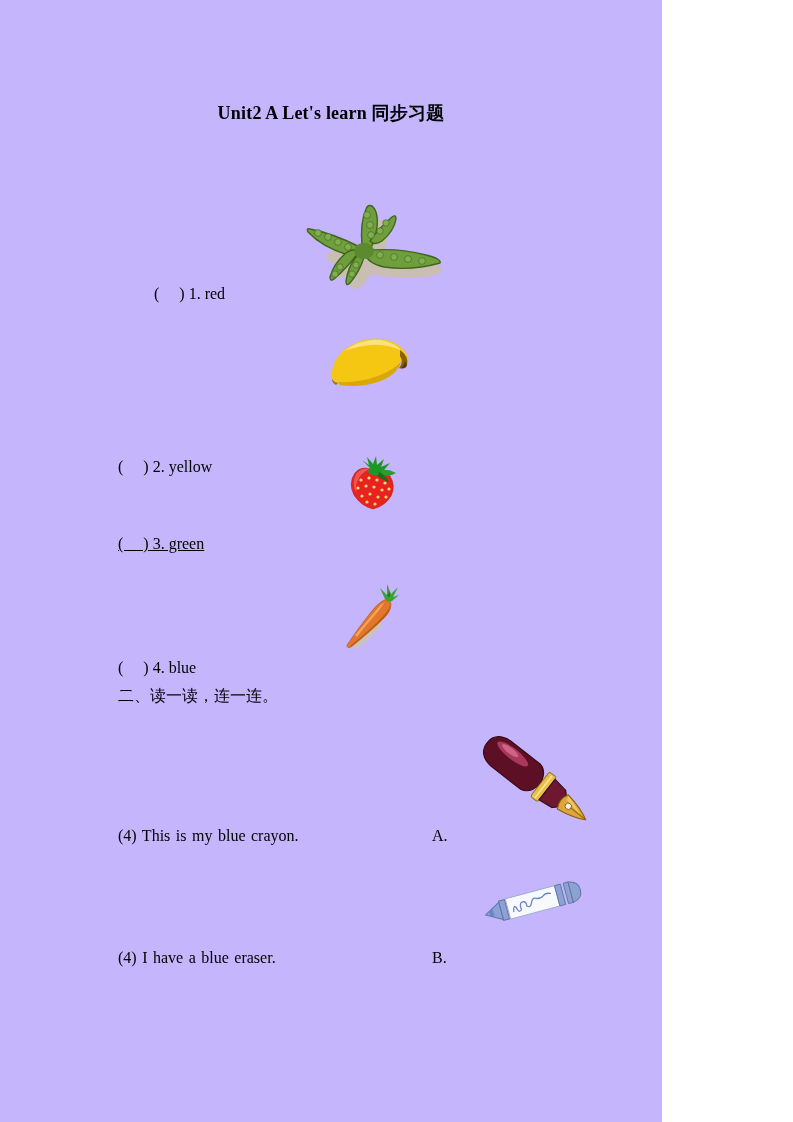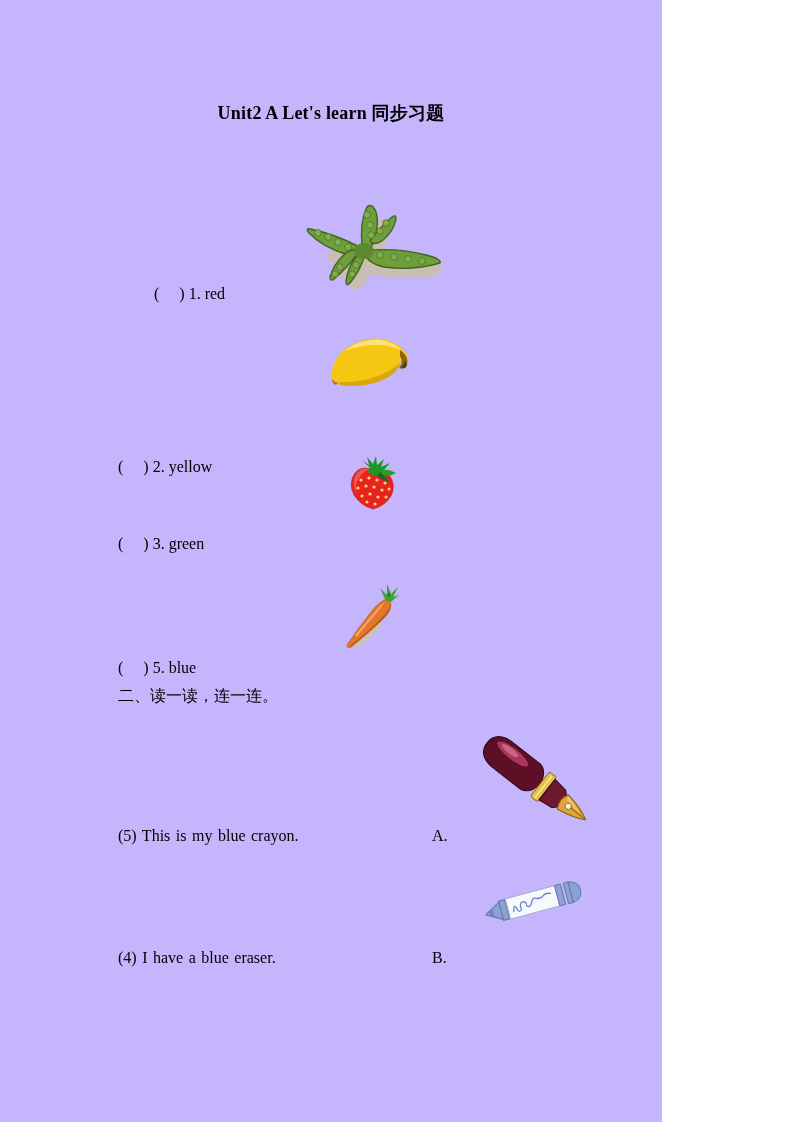--- a/index.html
+++ b/index.html
@@ -100,55 +100,55 @@
           <circle cx="24" cy="46" r="1.6"></circle>
           <circle cx="32" cy="48" r="1.6"></circle>
       </g>
       <g fill="#1e9727">
         <path d="M27,12 L19,4 L26,9 L24,1 L30,8 L33,0 L34,9 L41,3 L38,11 L47,7 L41,14 L48,15 L41,18 Q33,21 27,18 Q23,15 27,12 Z"></path>
         <path d="M38,14 Q46,13 53,17 Q47,21 40,19 Z" fill="#23a02c"></path>
         <path d="M36,16 Q43,20 46,26 Q39,24 35,20 Z" fill="#157019"></path>
       </g>
     </svg>
   </div>
-  <div class="abs qlabel" style="left:118px; top:535px;">(     ) 3. green</div>
+  <div class="abs qlabel" style="left:118px; top:535px;text-decoration:underline;">(     ) 3. green</div>
 
   <div class="abs fig" style="left:343px; top:583px;">
     <svg width="56" height="68" viewBox="0 0 56 68" xmlns="http://www.w3.org/2000/svg">
       <path d="M10,64 Q24,52 36,38 L39,42 Q26,56 14,66 Z" fill="#ccc3b7"></path>
       <path d="M4,62 Q16,44 28,29 Q35,20 41,17 Q47,16 48,21 Q48,28 41,35 Q28,48 8,64 Q4,66 4,62 Z" fill="#e2762a" stroke="#b05310" stroke-width="0.6"></path>
       <path d="M8,62 Q26,48 40,33 Q46,27 47,22 Q48,28 41,35 Q28,48 8,64 Z" fill="#c25c12"></path>
       <path d="M12,52 Q24,38 34,26 Q38,21 42,19 Q38,25 33,31 Q22,43 14,54 Z" fill="#f2a35f"></path>
       <g fill="#3da133">
         <path d="M42,16 L37,5 L44,12 L44,1 L48,11 L55,4 L50,14 L56,12 L49,18 Q45,20 42,16 Z"></path>
         <path d="M44,13 L47,8 L47,14 Z" fill="#1e7a1e"></path>
       </g>
     </svg>
   </div>
-  <div class="abs qlabel" style="left:118px; top:659px;">(     ) 5. blue</div>
+  <div class="abs qlabel" style="left:118px; top:659px;">(     ) 4. blue</div>
 
   <div class="abs sec-head" style="left:118px; top:686px;text-align:right;">二、读一读，连一连。</div>
 
   <div class="abs fig" style="left:477px; top:731px;">
     <svg width="118" height="100" viewBox="0 0 118 100" xmlns="http://www.w3.org/2000/svg">
       <g transform="rotate(38 59 50)">
         <path d="M-3,50 Q-3,36 14,34 L52,34 Q62,36 64,50 Q62,64 52,66 L14,66 Q-3,64 -3,50 Z" fill="#5d0f26" stroke="#380a18" stroke-width="1.2"></path>
         <ellipse cx="24" cy="43" rx="19" ry="5.5" fill="#a8395c"></ellipse>
         <ellipse cx="20" cy="42" rx="10" ry="3" fill="#cd6485"></ellipse>
         <rect x="64" y="34.5" width="9" height="31" rx="2" fill="#e6c04a" stroke="#9a7315" stroke-width="1"></rect>
         <line x1="68.5" y1="36" x2="68.5" y2="64" stroke="#fbe49a" stroke-width="1.6"></line>
         <path d="M73,37 L88,39 Q94,44 94,50 Q94,56 88,61 L73,63 Z" fill="#6d1830" stroke="#380a18" stroke-width="1.2"></path>
         <path d="M93,41 Q112,44 122,50 Q112,56 93,59 Q88,50 93,41 Z" fill="#dfa639" stroke="#8a5f10" stroke-width="1.1"></path>
         <path d="M94,42 Q106,45 114,49 Q104,48 95,46 Z" fill="#f0c567"></path>
         <circle cx="100" cy="50" r="3.2" fill="#f5f0e6" stroke="#8a5f10" stroke-width="0.9"></circle>
         <line x1="103.2" y1="50" x2="121" y2="50" stroke="#8a5f10" stroke-width="1"></line>
       </g>
     </svg>
   </div>
-  <div class="abs sentence" style="left:118px; top:827px;">(5) This is my blue crayon.</div>
+  <div class="abs sentence" style="left:118px; top:827px;">(4) This is my blue crayon.</div>
   <div class="abs option" style="left:432px; top:827px;">A.</div>
 
   <div class="abs fig" style="left:482px; top:879px;">
     <svg width="104" height="48" viewBox="0 0 104 48" xmlns="http://www.w3.org/2000/svg">
       <g transform="rotate(-15 52 23)">
         <path d="M2,23 L18,14 L18,32 Z" fill="#8ca1d6" stroke="#64779f" stroke-width="1"></path>
         <path d="M10,19 L10,27 L6,25 L6,21 Z" fill="#6d84c2"></path>
         <rect x="18" y="13" width="6" height="20" fill="#8ca1d6" stroke="#64779f" stroke-width="1"></rect>
         <rect x="25" y="12.5" width="51" height="21" fill="#f7f9fd" stroke="#9dabce" stroke-width="0.9"></rect>
         <path d="M30,27 q2,-9 4,-1 q1,4 4,1 q-1,-7 3,-7 q4,0 3,5 q3,3 5,-1 q2,-6 6,-4 q4,2 8,-1 q3,-2 7,0" fill="none" stroke="#6d84c2" stroke-width="1.3" stroke-linecap="round"></path>

